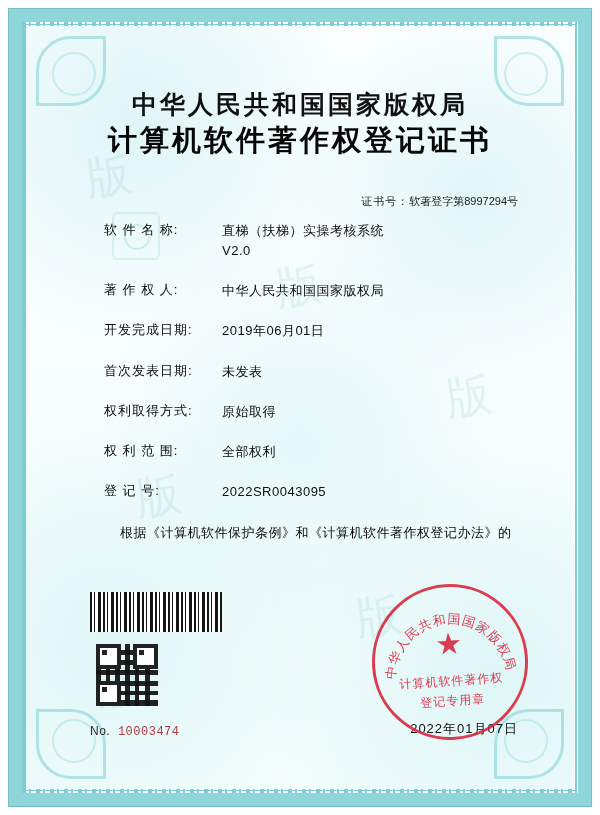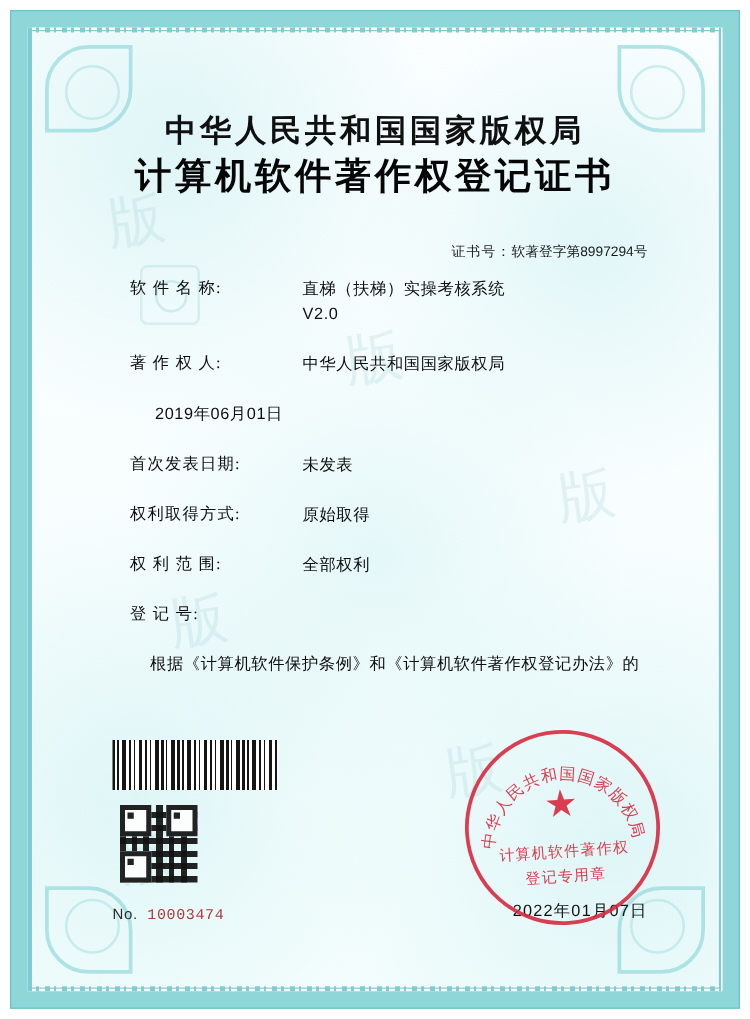--- a/index.html
+++ b/index.html
@@ -148,27 +148,25 @@
     align-items: flex-start;
     margin-bottom: 20px;
     font-size: 13px;
     color: #0d0d0d;
   }
   .field .label {
     width: 118px;
     flex: 0 0 118px;
     letter-spacing: 1px;
     white-space: nowrap;
-    font-family: Liberation Serif, serif;
   }
   .field .value {
     flex: 1;
     line-height: 1.55;
     letter-spacing: 0.5px;
-    margin-left: 20px;
   }
   .field .value .line2 { display: block; }
   .field.tight { margin-bottom: 18px; }
 
   .paragraph {
     margin-top: 18px;
     padding-left: 22px;
     padding-right: 10px;
     font-size: 13px;
     line-height: 2.0;
@@ -350,40 +348,42 @@
             <span class="line2">V2.0</span>
           </div>
         </div>
 
         <div class="field">
           <div class="label">著 作 权 人:</div>
           <div class="value">中华人民共和国国家版权局</div>
         </div>
 
         <div class="field">
+          <div class="label">开发完成日期:</div>
           <div class="value">2019年06月01日</div>
         </div>
 
         <div class="field">
           <div class="label">首次发表日期:</div>
           <div class="value">未发表</div>
         </div>
 
         <div class="field">
           <div class="label">权利取得方式:</div>
           <div class="value">原始取得</div>
         </div>
 
         <div class="field">
           <div class="label">权 利 范 围:</div>
           <div class="value">全部权利</div>
         </div>
 
         <div class="field tight">
           <div class="label">登 记 号:</div>
+          <div class="value">2022SR0043095</div>
         </div>
 
       </div>
 
       <div class="paragraph">
         <span class="indent"></span><span>根据《计算机软件保护条例》和《计算机软件著作权登记办法》的</span><br>
       </div>
 
     </div>
 

